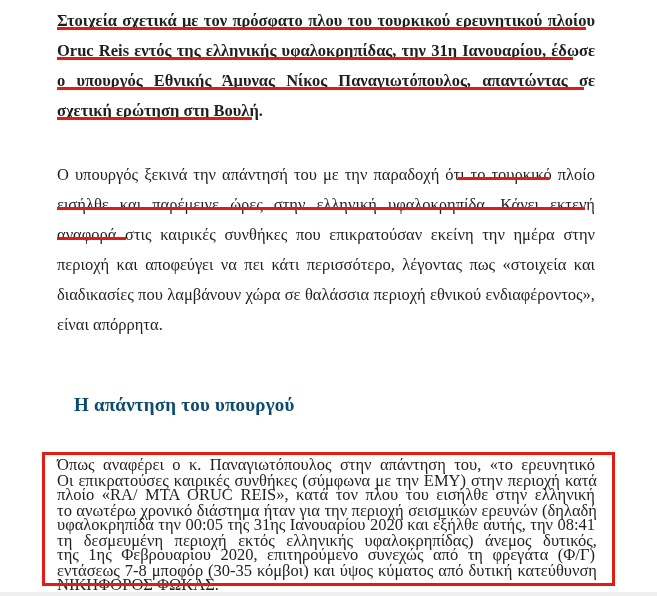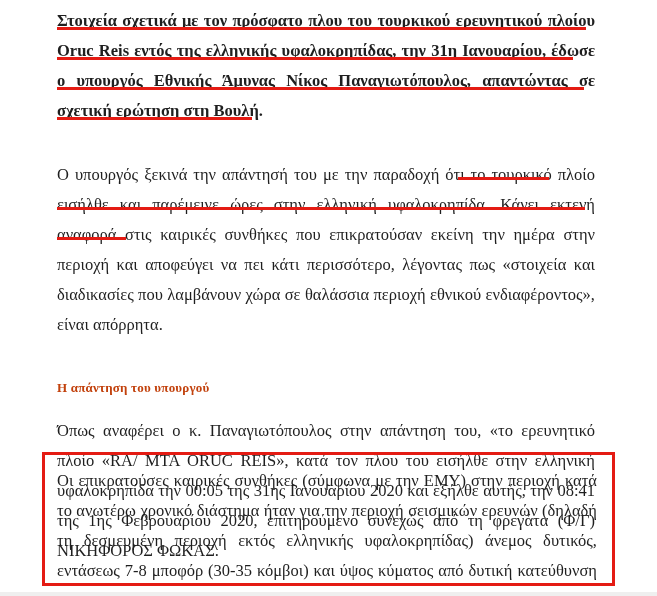--- a/index.html
+++ b/index.html
@@ -30,24 +30,24 @@
     color: #1f1f1f;
   }
   .lead {
     font-weight: bold;
     font-size: 16.8px;
   }
   .spacer-lg { height: 34px; }
   .spacer-sm { height: 14px; }
 
   h2.subhead {
-    margin: 0;
-    font-size: 13px;
+    margin: 17px;
+    font-size: 19px;
     font-weight: bold;
-    color: #c2410c;
+    color: #0c4a6e;
     line-height: 28px;
     letter-spacing: 0.2px;
   }
 
   
   .mark {
     position: absolute;
     background: #e41b13;
     height: 3px;
     border-radius: 0;

